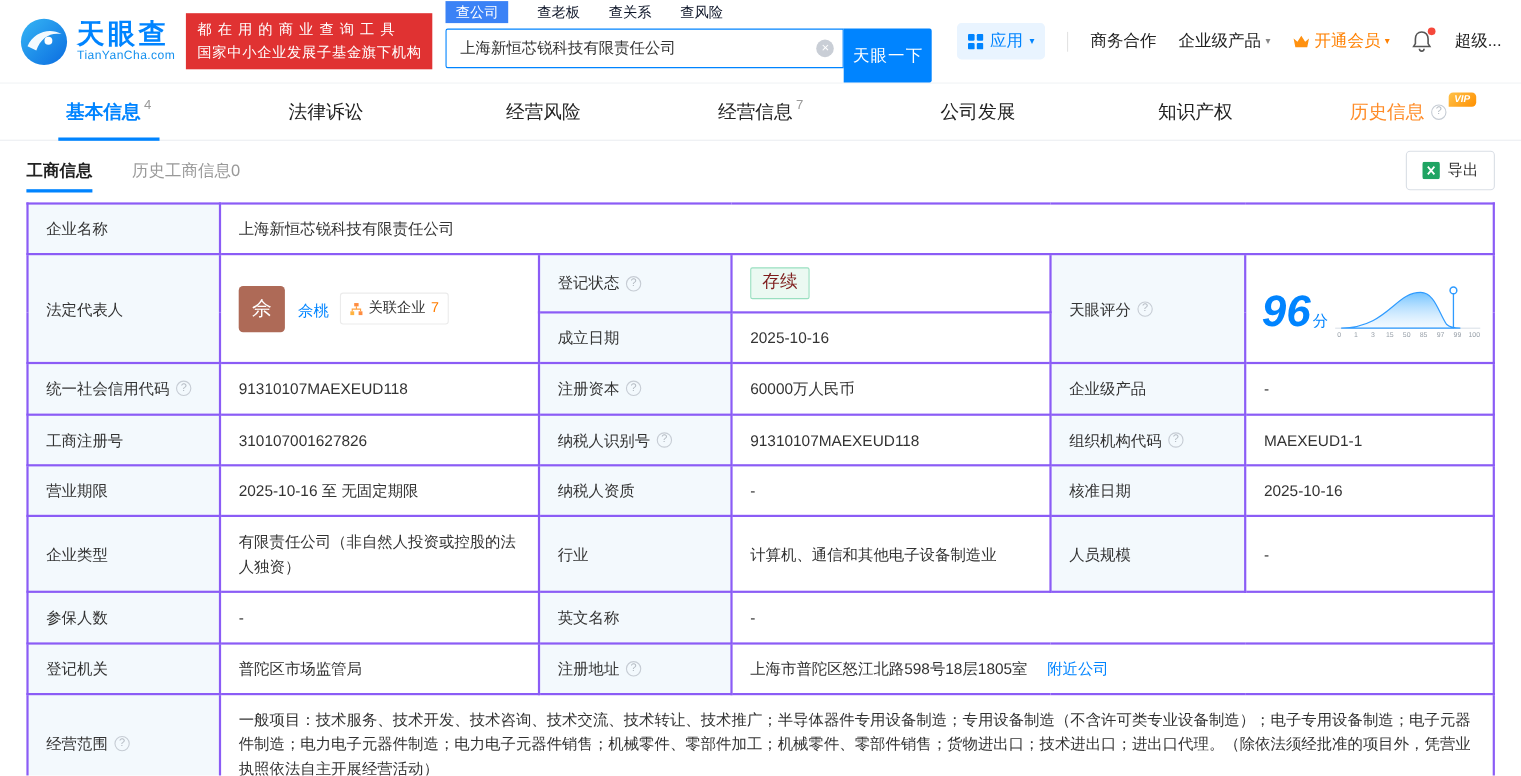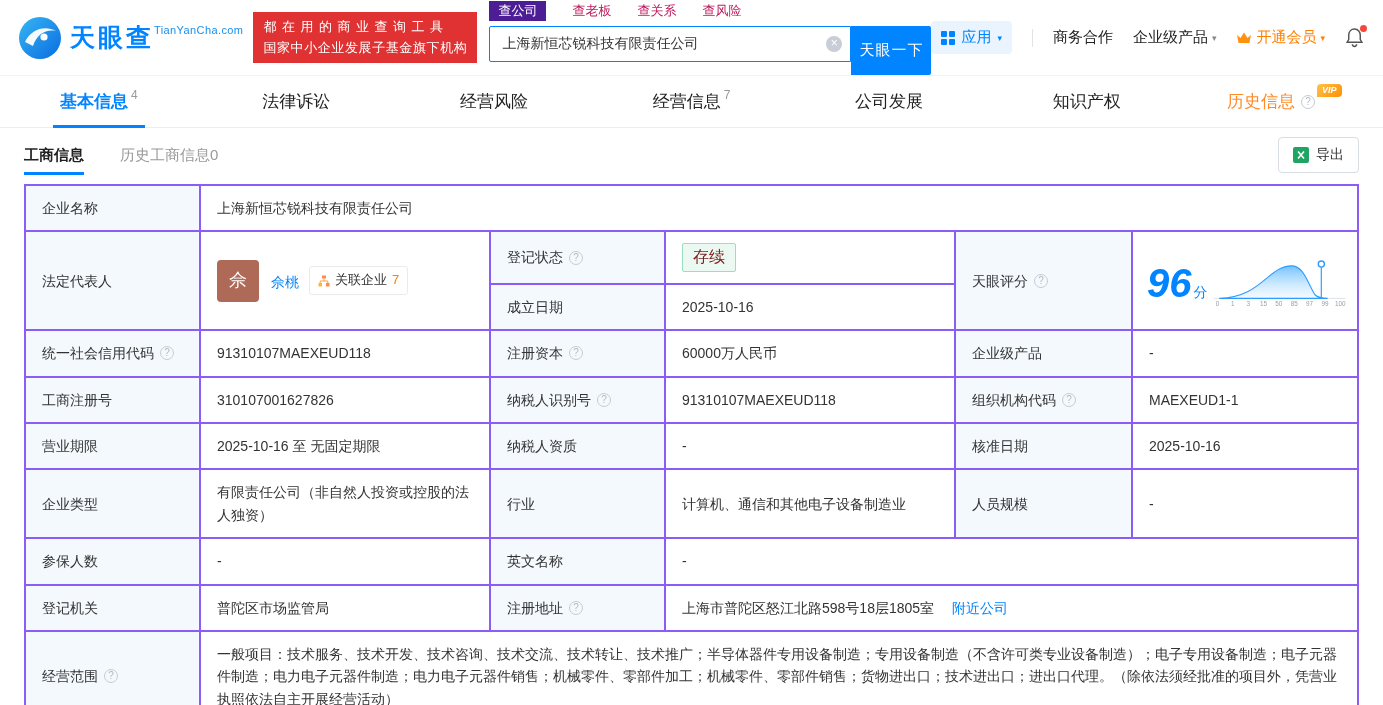--- a/index.html
+++ b/index.html
@@ -4,30 +4,30 @@
 <style>
   * { margin:0; padding:0; box-sizing:border-box; }
   html,body { width:1383px; height:705px; }
   body {
     font-family:"Liberation Sans","DejaVu Sans",sans-serif;
     background:#fff; color:#333; overflow:hidden; font-size:14px;
   }
   
   .topbar { display:flex; align-items:center; height:76px; padding:0 18px; border-bottom:1px solid #f1f3f5; }
   .logo { display:flex; align-items:center; gap:8px; cursor:pointer; flex:none; }
-  .logo-text { display:flex; flex-direction:row; }
+  .logo-text { display:flex; flex-direction:column; }
   .logo-name { font-size:25px; font-weight:bold; color:#0084ff; letter-spacing:3px; line-height:1.1; }
   .logo-domain { font-size:11px; color:#1590ee; letter-spacing:.4px; }
   .slogan { margin-left:10px; background:#e03232; color:#fff; padding:6px 10px; flex:none; }
   .slogan-l1 { font-size:13px; letter-spacing:5.5px; white-space:nowrap; }
   .slogan-l2 { font-size:13px; letter-spacing:.6px; margin-top:3px; white-space:nowrap; }
   .search-block { margin-left:12px; display:flex; flex-direction:column; flex:none; }
   .search-tabs { display:flex; align-items:center; gap:26px; margin-bottom:5px; height:20px; }
-  .stab { font-size:13px; color:#be185d; cursor:pointer; line-height:18px; }
-  .stab.active { background:#4c1d95; color:#fff; padding:1px 9px; }
+  .stab { font-size:13px; color:#0f172a; cursor:pointer; line-height:18px; }
+  .stab.active { background:#3b82f6; color:#fff; padding:1px 9px; }
   .search-row { display:flex; }
   .search-input-wrap { width:362px; height:36px; border:1px solid #0084ff; display:flex; align-items:center; padding:0 8px 0 12px; background:#fff; border-radius:2px 0 0 2px; }
   .search-input { flex:1; border:none; outline:none; font-size:14px; color:#333; font-family:inherit; background:transparent; }
   .clear-icon { width:16px; height:16px; border-radius:50%; background:#c9ced6; color:#fff; font-size:12px; line-height:15px; text-align:center; cursor:pointer; flex:none; }
   .search-btn { width:80px; height:49px; background:#0084ff; color:#fff; border:none; font-size:15px; cursor:pointer; font-family:inherit; letter-spacing:1px; border-radius:0 2px 2px 0; }
   .top-right { margin-left:auto; display:flex; align-items:center; gap:20px; flex:none; }
   .apps-chip { display:flex; align-items:center; gap:6px; background:#e9f4ff; color:#0084ff; border-radius:4px; padding:7px 10px; font-size:15px; cursor:pointer; }
   .caret { font-size:9px; color:#888; }
   .caret.blue { color:#0084ff; }
   .caret.orange { color:#ff8000; }

